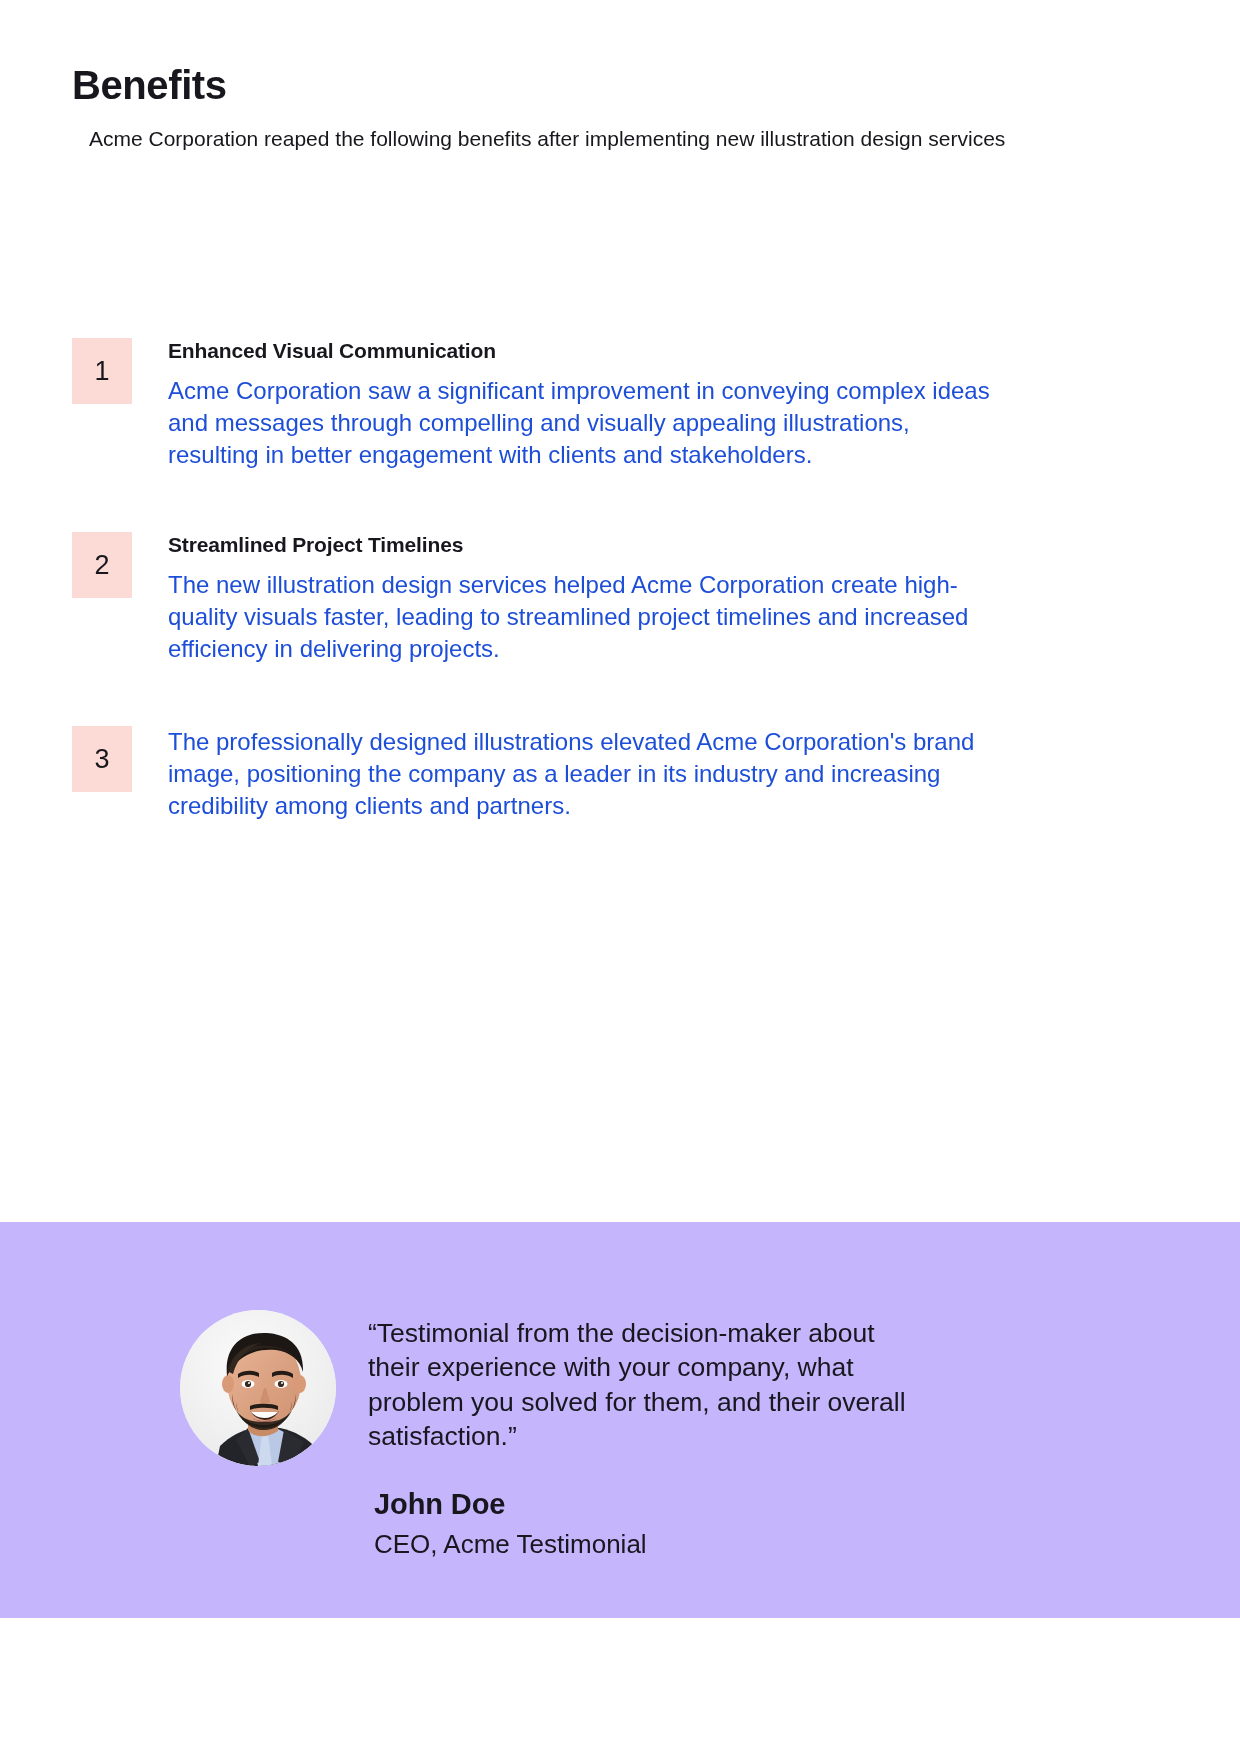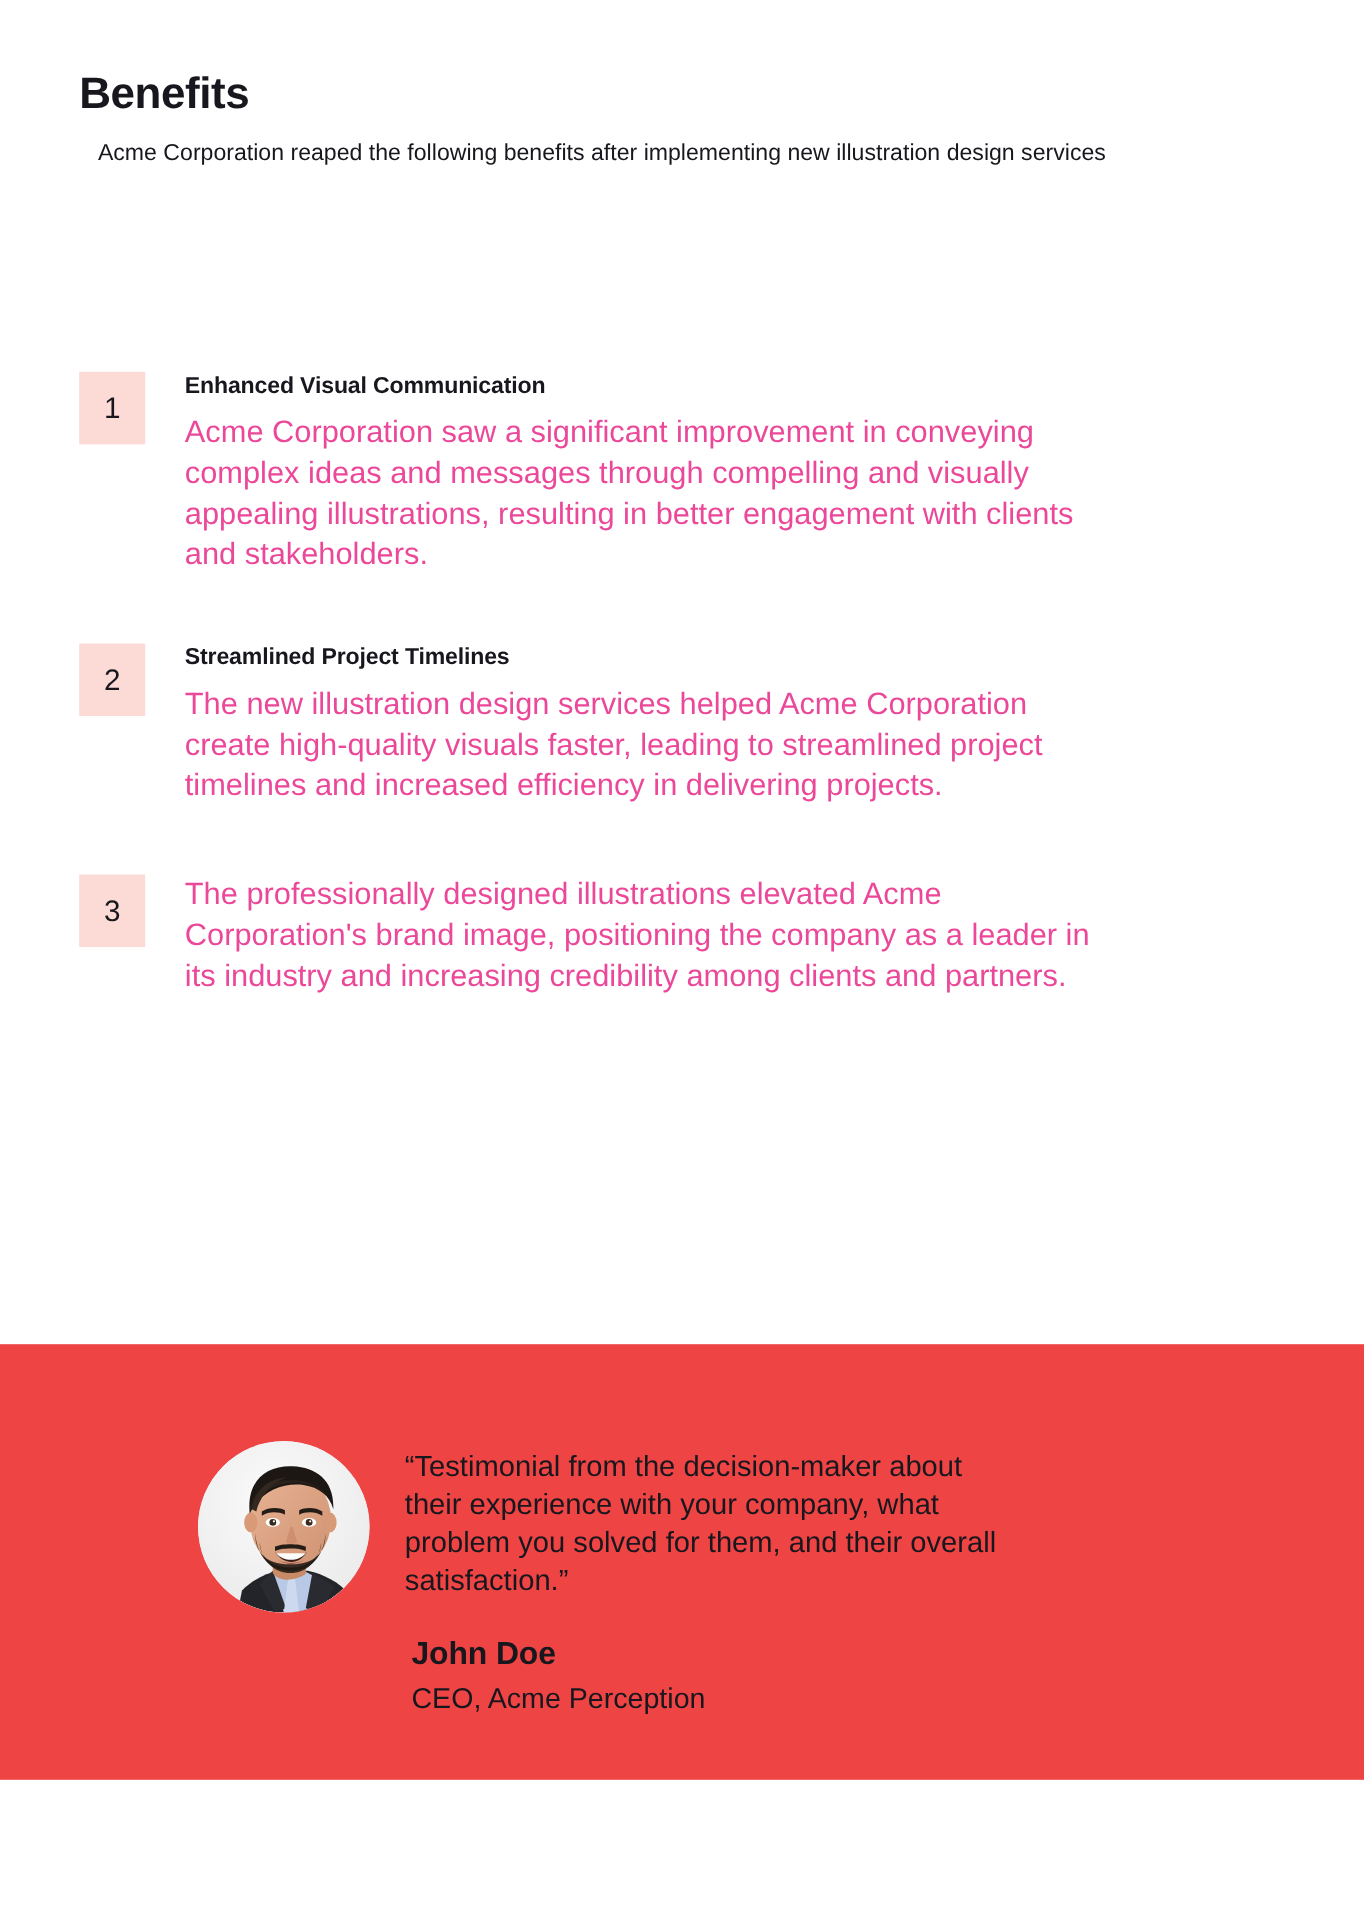--- a/index.html
+++ b/index.html
@@ -83,36 +83,36 @@
   }
   .benefit-heading {
     font-size: 21px;
     font-weight: 700;
     letter-spacing: -0.15px;
     line-height: 1.2;
     margin: 0 0 12px 0;
     color: #17171d;
   }
   .benefit-text {
-    font-size: 28px;
+    font-size: 24px;
     font-weight: 400;
     line-height: 1.32;
     margin: 0;
-    color: #ec4899;
+    color: #1d4ed8;
     max-width: 830px;
   }
 
   
   .testimonial-band {
     position: absolute;
     left: 0;
     top: 1222px;
     width: 1240px;
     height: 396px;
-    background: #ef4444;
+    background: #c4b5fd;
   }
   .testimonial-inner {
     position: absolute;
     left: 180px;
     top: 88px;
     display: flex;
     align-items: flex-start;
   }
 
   .avatar {
@@ -252,19 +252,19 @@
             <path d="M70 101 C78 113 92 113 99 101 C92 108 77 108 70 101 Z" fill="#3a1f1a"></path>
             <path d="M71 102 C78 110 91 110 98 102 Z" fill="#fbfbf8"></path>
             <path d="M72 108 C79 113 90 113 97 108 C90 112 79 112 72 108 Z" fill="#8d4a44"></path>
           </g>
         </svg>
       </div>
 
       <div class="testimonial-content">
         <p class="testimonial-quote">“Testimonial from the decision-maker about their experience with your company, what problem you solved for them, and their overall satisfaction.”</p>
         <p class="author-name">John Doe</p>
-        <p class="author-role">CEO, Acme Perception</p>
+        <p class="author-role">CEO, Acme Testimonial</p>
       </div>
 
     </div>
   </div>
 
 </div>
 
 </body></html>

